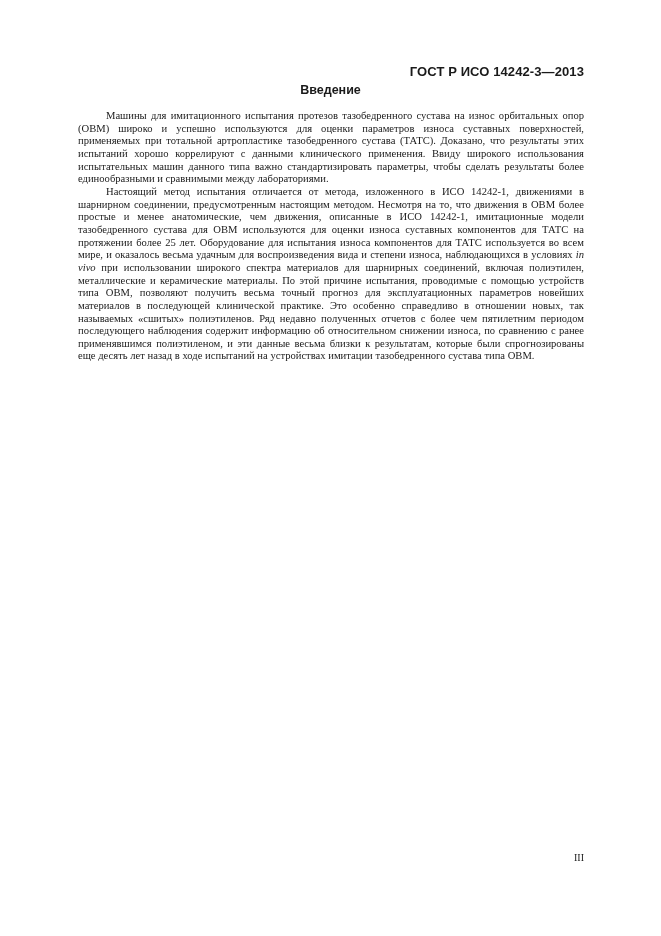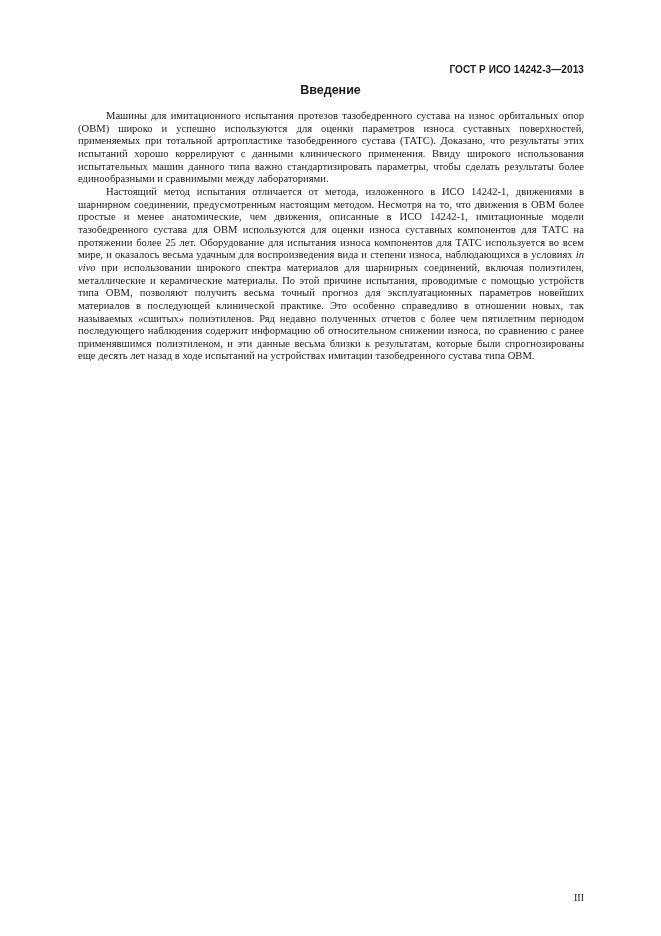--- a/index.html
+++ b/index.html
@@ -2,34 +2,34 @@
 <html><head>
 <meta charset="utf-8">
 <style>
   html, body { margin: 0; padding: 0; }
   body {
     width: 661px; height: 936px; background: #ffffff; position: relative; overflow: hidden;
     font-family: "Liberation Sans", sans-serif; color: #1a1a1a;
   }
   .doc-code {
     position: absolute; top: 64px; right: 77px;
-    font-size: 10px; font-weight: bold; letter-spacing: 0.1px;
+    font-size: 13px; font-weight: bold; letter-spacing: 0.1px;
   }
   .title {
     position: absolute; top: 83px; left: 0; width: 661px; text-align: center;
     font-size: 12.5px; font-weight: bold;
   }
   .body-text {
     position: absolute; top: 110px; left: 78px; width: 506px;
     font-size: 10.6px; line-height: 12.65px; text-align: justify;
   }
   .body-text p { margin: 0; text-indent: 28px; font-family: Liberation Serif, serif; }
   .page-num {
     position: absolute; top: 852px; left: 574px;
-    font-family: "Liberation Serif", serif; font-size: 10px; margin-top: 40px;
+    font-family: "Liberation Serif", serif; font-size: 10px;
   }
 </style>
 </head>
 <body>
 
 <div class="doc-code">ГОСТ Р ИСО 14242-3—2013</div>
 
 <div class="title">Введение</div>
 
 <div class="body-text">

